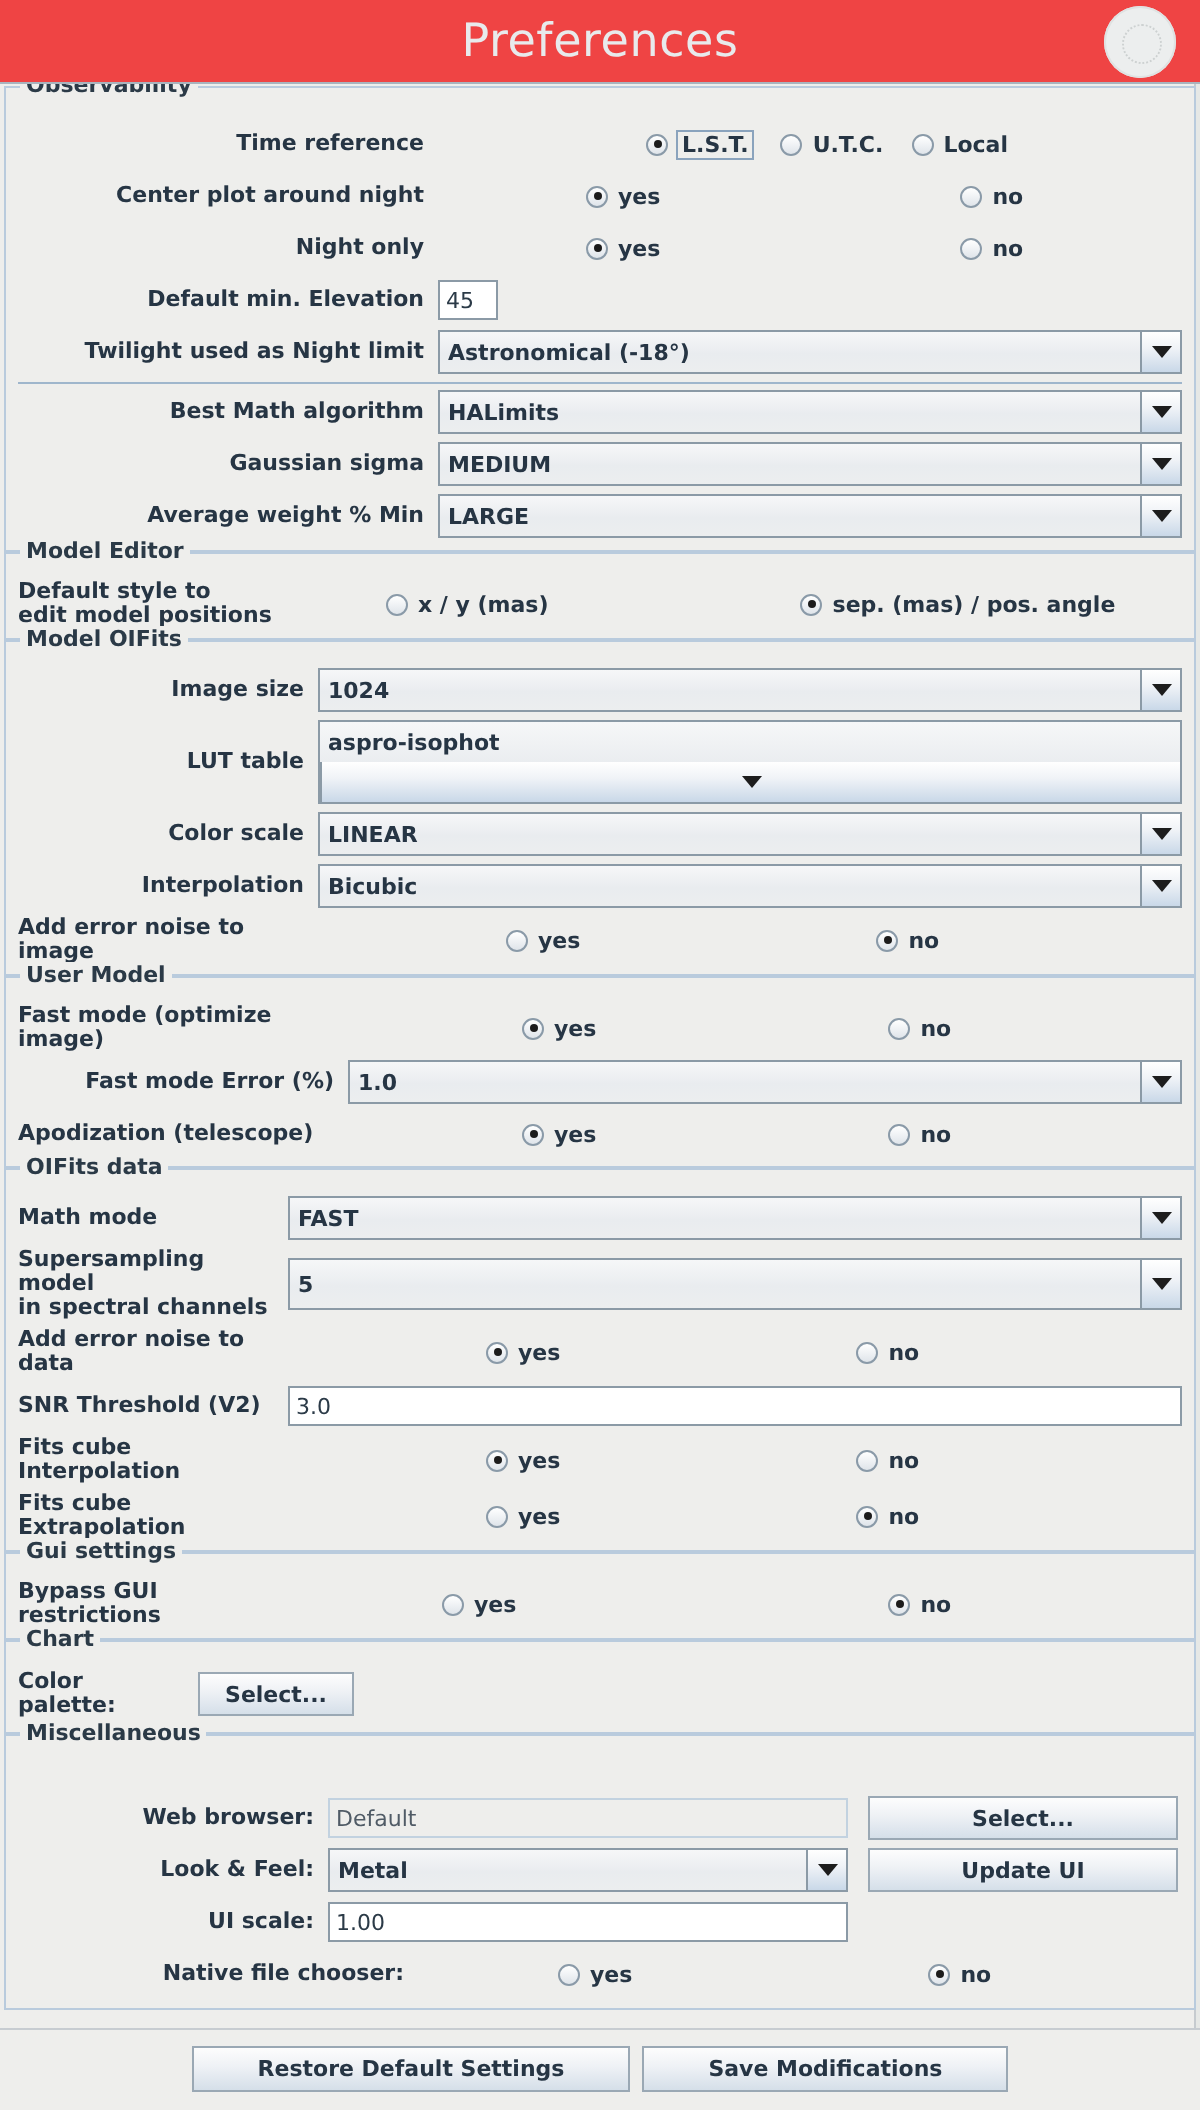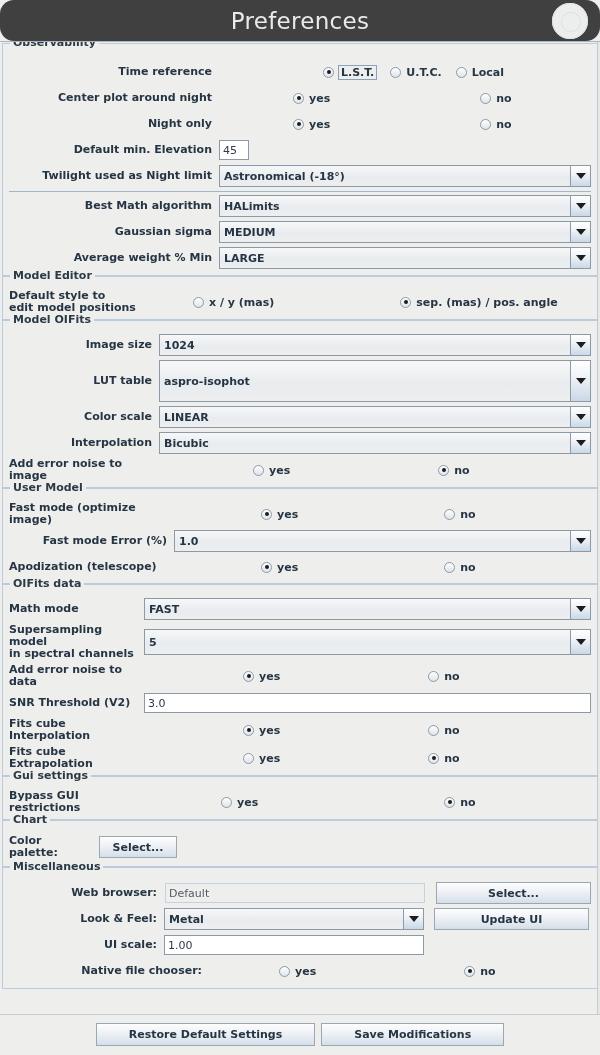--- a/index.html
+++ b/index.html
@@ -10,25 +10,24 @@
     font-family: "DejaVu Sans", "Liberation Sans", sans-serif;
     font-size: 11px;
     color: #2b3a47;
     overflow: hidden;
   }
 
   
   .titlebar {
     position: relative;
     height: 41px;
-    background: #404040;
+    background: #ef4444;
     display: flex;
     align-items: center;
     justify-content: center;
-    border-radius: 14px;
   }
   .titlebar .title {
     color: #e8eaec;
     font-size: 23px;
     font-weight: 400;
     letter-spacing: .3px;
     font-family: "DejaVu Sans", "Liberation Sans", sans-serif;
   }
   .titlebar .avatar {
     position: absolute;
@@ -183,21 +182,21 @@
     align-items: center;
     justify-content: center;
   }
   .combo .arrow::before {
     content: "";
     width: 0; height: 0;
     border-left: 5px solid transparent;
     border-right: 5px solid transparent;
     border-top: 6px solid #1d1d1d;
   }
-  .combo.tall { height: 42px; }
+  .combo.tall { height: 42px; flex-direction: column; }
   .combo.tall .val { align-items: center; }
 
   
   .btn {
     height: 22px;
     border: 1px solid #9aa8b4;
     background: linear-gradient(180deg,#fdfdfd 0%,#eef1f5 45%,#d5dfe9 100%);
     font-size: 11px;
     font-weight: bold;
     color: #263544;
@@ -507,21 +506,21 @@
     <span class="legend">Chart</span>
     <div class="row tight" style="margin-top:3px;">
       <div class="lbl left" style="width:82px;">Color palette:</div>
       <div class="btn" style="margin-left:8px;width:78px;">Select...</div>
     </div>
   </div>
 
   <div class="group" style="padding-bottom:4px;padding-top:10px;">
     <span class="legend">Miscellaneous</span>
 
-    <div class="row" style="margin-top:4px;justify-content:space-between;">
+    <div class="row" style="margin-top:20px;">
       <div class="lbl" style="width:155px;">Web browser:</div>
       <div class="field disabled" style="width:260px;">Default</div>
       <div class="btn" style="margin-left:10px;width:155px;">Select...</div>
     </div>
 
     <div class="row">
       <div class="lbl" style="width:155px;">Look &amp; Feel:</div>
       <div class="combo" style="width:260px;">
         <div class="val">Metal</div>
         <div class="arrow"></div>

